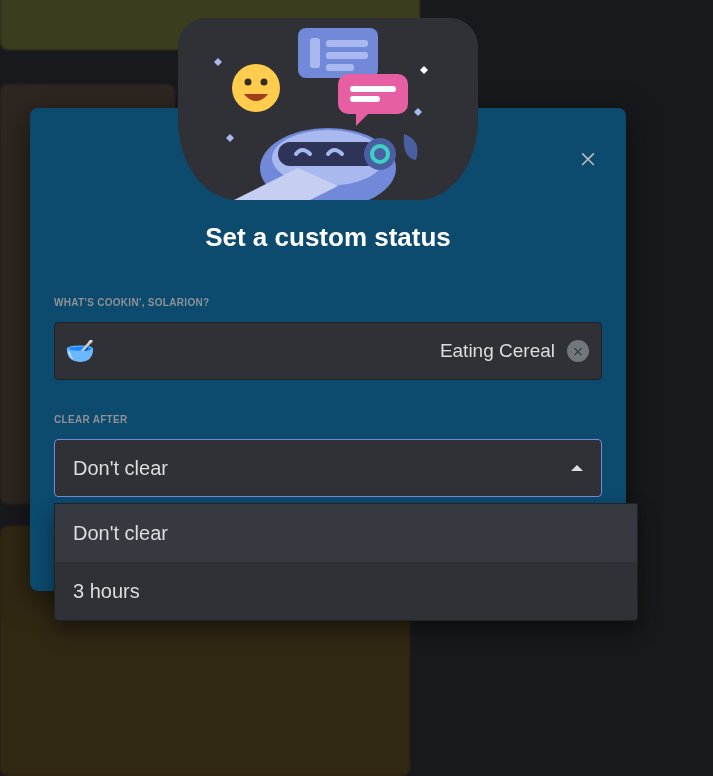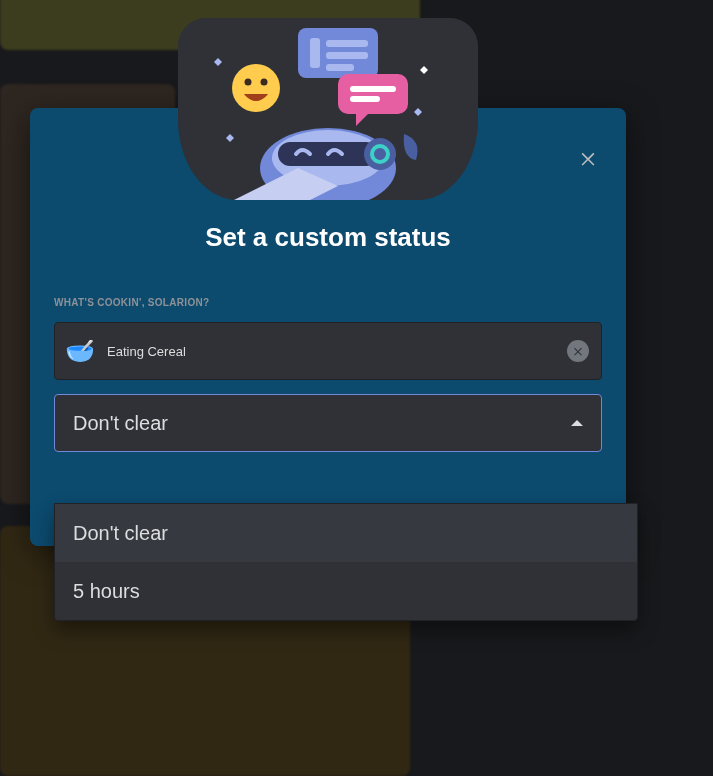--- a/index.html
+++ b/index.html
@@ -88,21 +88,22 @@
     padding: 0 12px 0 10px;
     gap: 12px;
   }
   .emoji-ico { width: 30px; height: 30px; flex: 0 0 auto; display:flex; align-items:center; justify-content:center; font-size:24px; }
   .status-input {
     flex: 1;
     background: transparent;
     border: none;
     outline: none;
     color: #dcddde;
-    font-size: 13px;
+    font-size: 19px;
+    text-align: right;
   }
   .clear-input {
     width: 22px; height: 22px; border-radius: 50%;
     background: #72767d;
     display:flex; align-items:center; justify-content:center;
     cursor: pointer;
   }
   .clear-input svg { width: 12px; height: 12px; }
 
   .select-box {
@@ -216,25 +217,26 @@
   <div class="input-row">
     <span class="emoji-ico">🥣</span>
     <input class="status-input" type="text" value="Eating Cereal" style="">
     <span class="clear-input">
       <svg viewBox="0 0 24 24">
         <path d="M18.3 5.71 12 12.01l-6.3-6.3-1.41 1.41 6.3 6.3-6.3 6.29 1.41 1.42 6.3-6.3 6.3 6.3 1.41-1.42-6.3-6.29 6.3-6.3z" fill="#2f3136"></path>
       </svg>
     </span>
   </div>
 
+  <div class="field-label second">CLEAR AFTER</div>
 
   <div class="select-box">
     <span>Don't clear</span>
     <span class="caret-up"></span>
   </div>
 
   <div style="height:70px"></div>
 </div>
 
 <div class="dropdown">
   <div class="opt hover">Don't clear</div>
-  <div class="opt">5 hours</div>
+  <div class="opt">3 hours</div>
 </div>
 
 </body></html>

